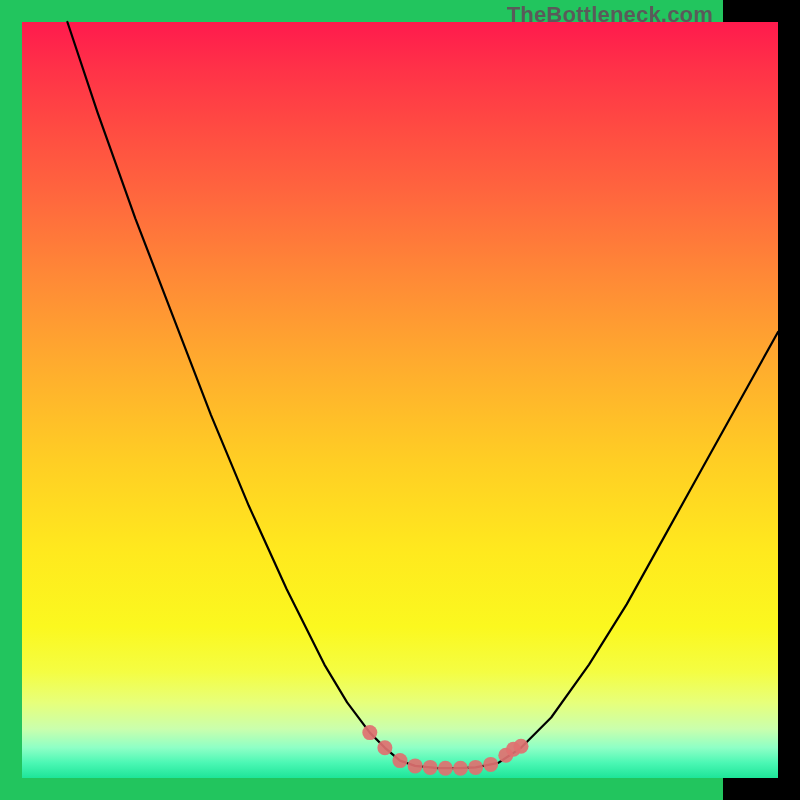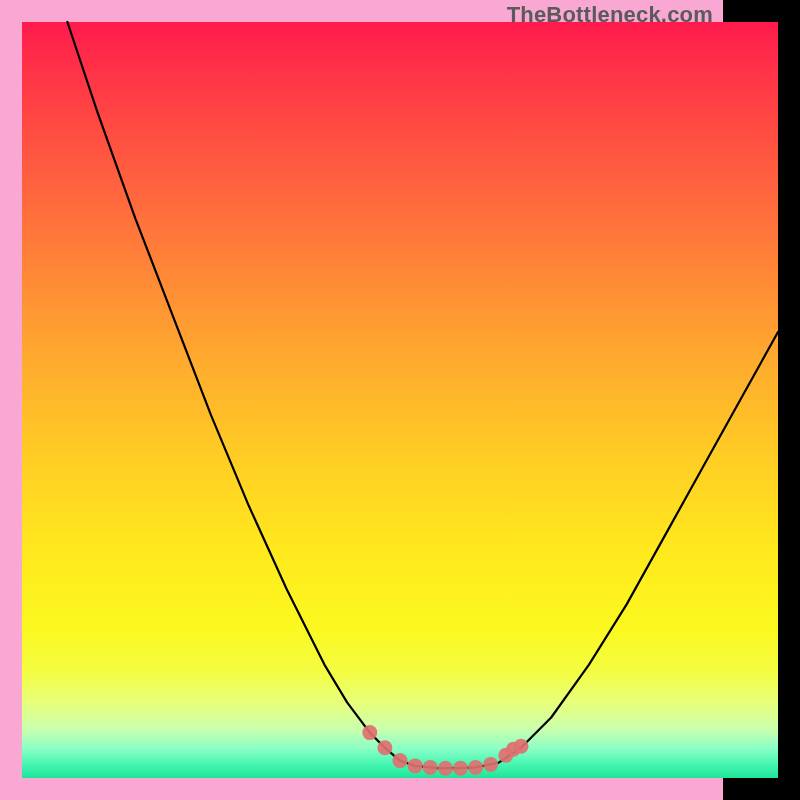--- a/index.html
+++ b/index.html
@@ -10,21 +10,21 @@
     background: #000;
     overflow: hidden;
     font-family: Arial, Helvetica, sans-serif;
   }
   .frame {
     position: absolute;
     top: 0;
     left: 0;
     width: 723px;
     height: 800px;
-    background: #f9a8d4;
+    background: #22c55e;
   }
   .plot {
     position: absolute;
     top: 22px;
     left: 22px;
     width: 756px;
     height: 756px;
     background: linear-gradient(
       to bottom,
       #ff1a4d 0%,

